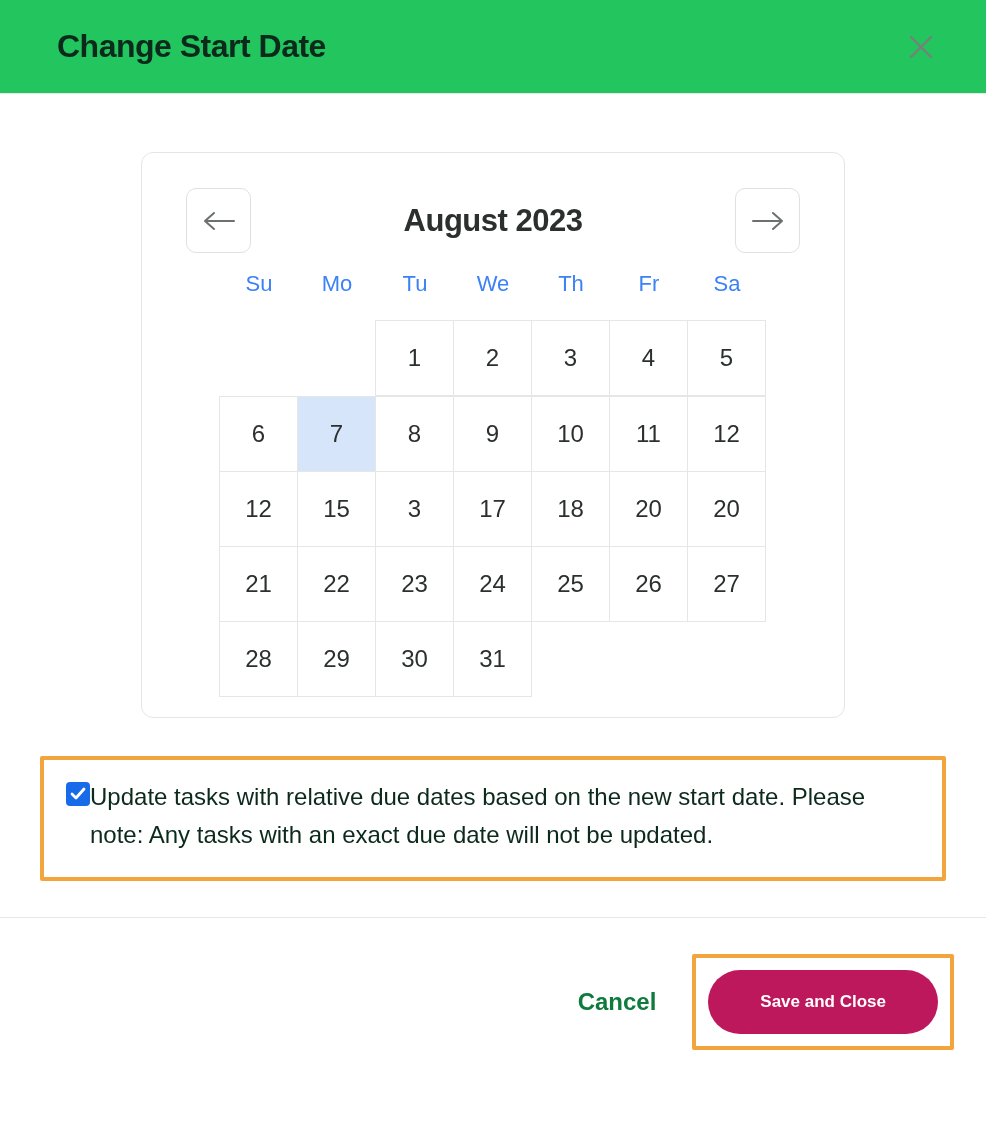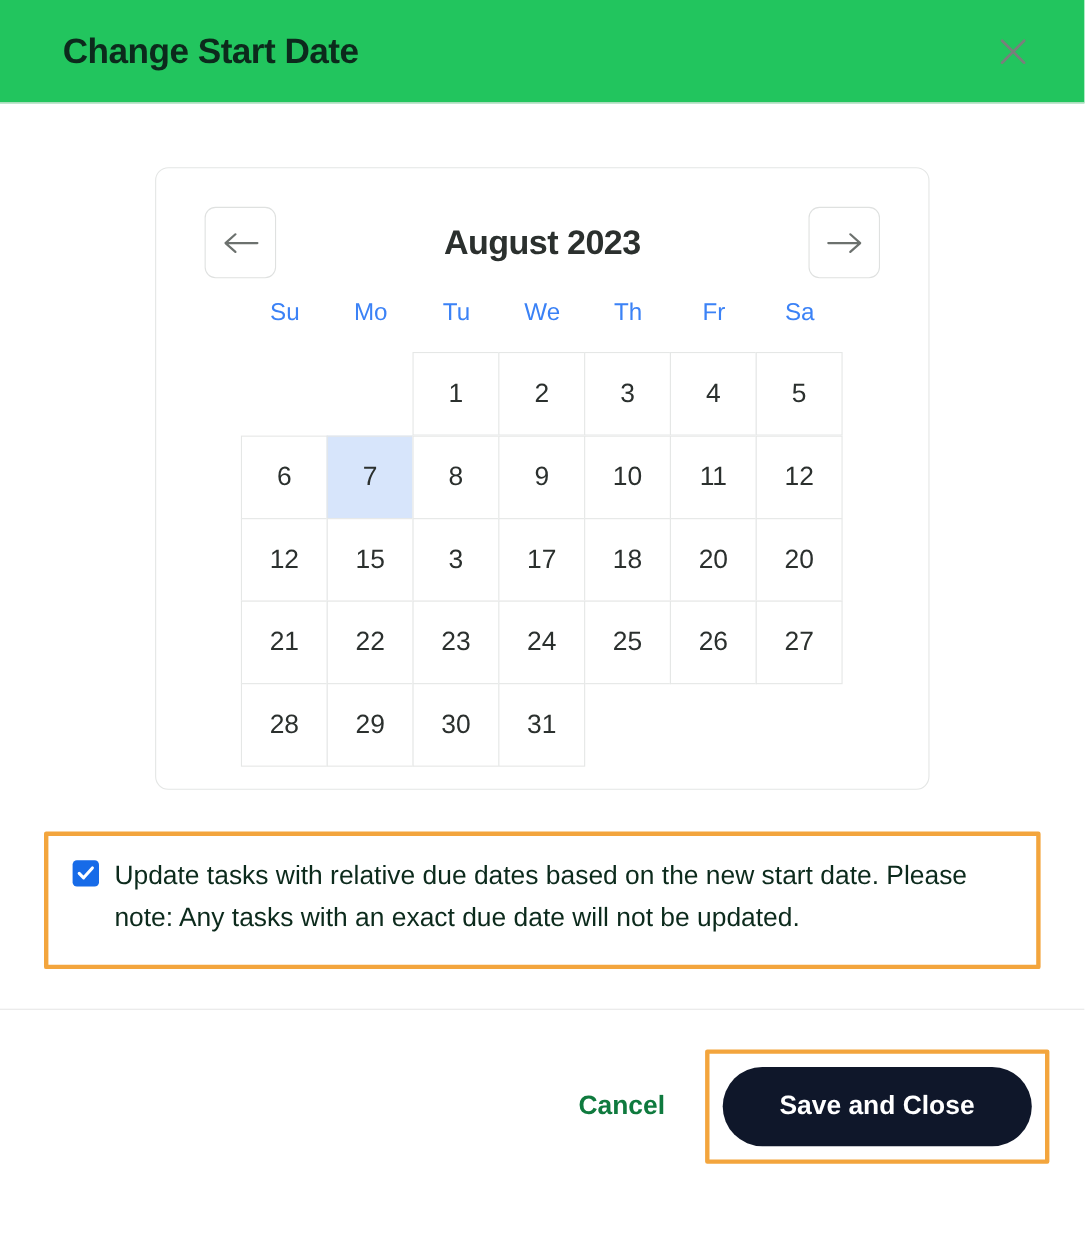--- a/index.html
+++ b/index.html
@@ -80,21 +80,20 @@
     .day.in { border-color: #e5e7e6; }
     
     .cal-grid .day.in { margin-left: -1px; margin-top: -1px; }
     .day.sel { background: #d7e5fb; }
     .checkbox-block {
       margin: 38px 0 0 0;
       padding: 18px 22px 24px 22px;
       border: 4px solid #f3a53d;
       border-radius: 2px;
       display: flex;
-      gap: 14px;
       align-items: flex-start;
     }
     .cb {
       width: 24px; height: 24px; flex: 0 0 24px;
       background: #176be8;
       border-radius: 4px;
       display: flex; align-items: center; justify-content: center;
       margin-top: 4px;
       cursor: pointer;
     }
@@ -116,23 +115,23 @@
       font-weight: 600;
       color: #0f7a3e;
       cursor: pointer;
     }
     .primary-wrap {
       border: 4px solid #f3a53d;
       padding: 12px;
       border-radius: 2px;
     }
     .primary {
-      background: #0f172a;
+      background: #be185d;
       color: #fff;
-      font-size: 24px;
+      font-size: 17px;
       font-weight: 600;
       border: none;
       border-radius: 999px;
       padding: 22px 52px;
       cursor: pointer;
     }
   </style>
 </head>
 <body>
 

